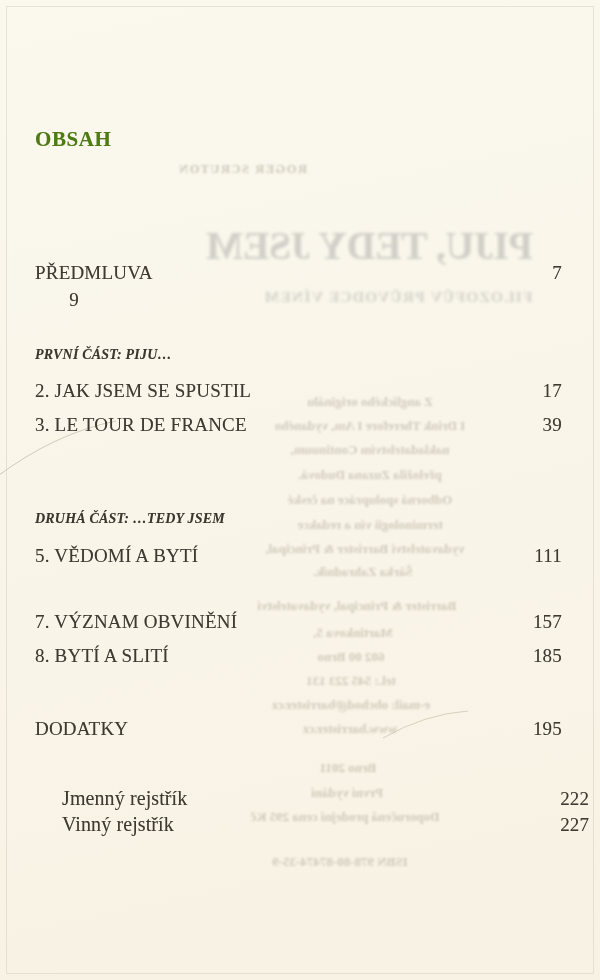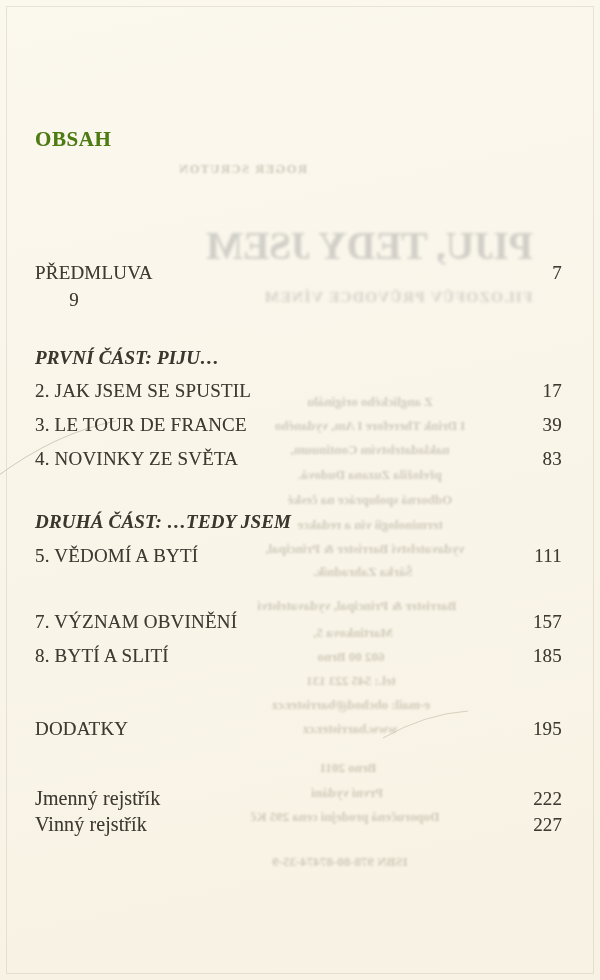--- a/index.html
+++ b/index.html
@@ -64,26 +64,26 @@
     display: flex; justify-content: space-between; align-items: baseline;
     font-size: 19px; line-height: 1.15;
     color: #3e3a32;
     text-shadow: 0 0 0.5px rgba(62, 58, 50, 0.35);
     letter-spacing: 0.2px;
     white-space: nowrap;
   }
   .toc-row .pg { text-align: right; min-width: 44px; font-size: 19px; }
   .toc-section {
     position: absolute; left: 0;
-    font-size: 19px; font-weight: 700; font-style: italic;
+    font-size: 14px; font-weight: 700; font-style: italic;
     color: #3b372f;
     text-shadow: 0 0 0.5px rgba(59, 55, 47, 0.35);
     letter-spacing: 0.2px; white-space: nowrap;
   }
-  .toc-row.lowercase { font-size: 20px; letter-spacing: 0.1px; }
+  .toc-row.lowercase { font-size: 20px; letter-spacing: 0.1px; margin-left: 27px; }
   
   .artifacts { position: absolute; inset: 0; pointer-events: none; }
 </style>
 </head>
 <body>
 
 <div class="paper"></div>
 
 <div class="ghost-layer">
   <div class="ghost ghost-author">ROGER SCRUTON</div>
@@ -138,24 +138,20 @@
   <div class="toc-row" style="top:380px">
     <span class="lbl">2. JAK JSEM SE SPUSTIL</span>
     <span class="pg">17</span>
   </div>
 
   <div class="toc-row" style="top:414px">
     <span class="lbl">3. LE TOUR DE FRANCE</span>
     <span class="pg">39</span>
   </div>
 
-  <div class="toc-row" style="top:448px">
-    <span class="lbl">4. NOVINKY ZE SVĚTA</span>
-    <span class="pg">83</span>
-  </div>
 
   <div class="toc-section" style="top:511px">DRUHÁ ČÁST: …TEDY JSEM</div>
 
   <div class="toc-row" style="top:545px">
     <span class="lbl">5. VĚDOMÍ A BYTÍ</span>
     <span class="pg">111</span>
   </div>
 
 
   <div class="toc-row" style="top:611px">

